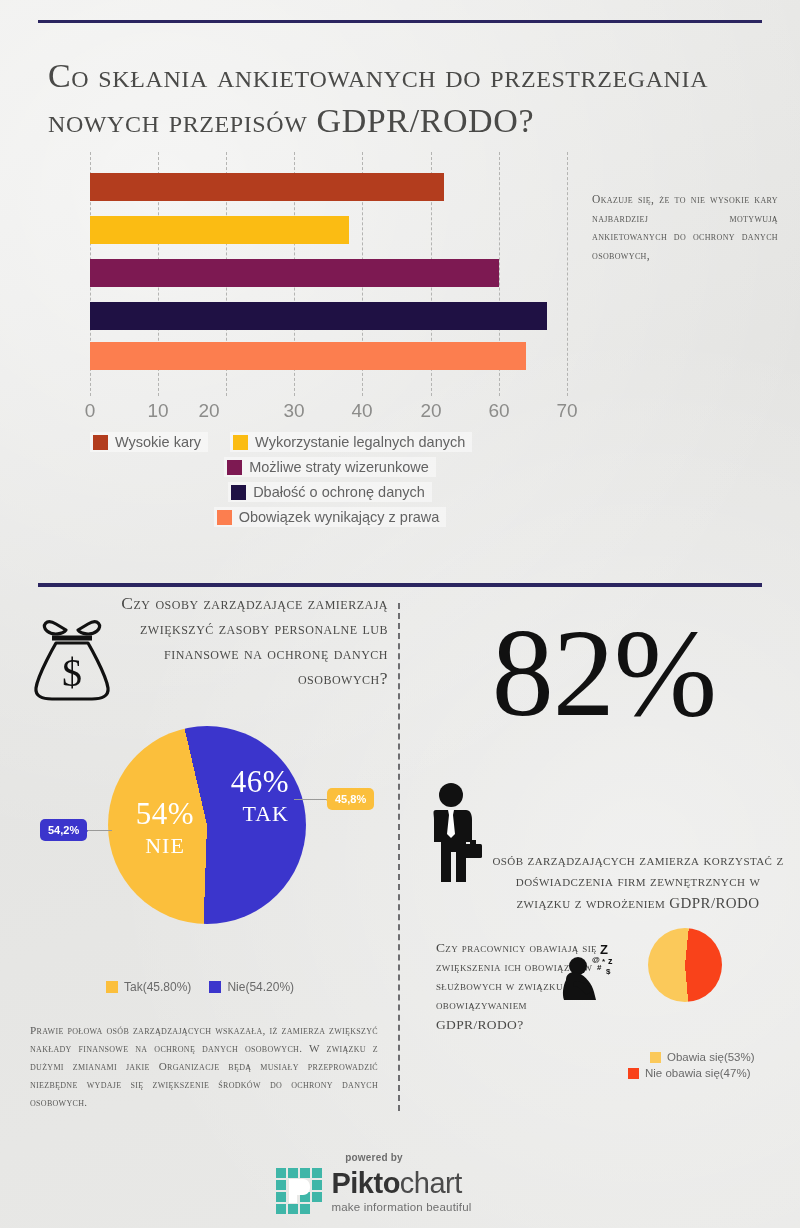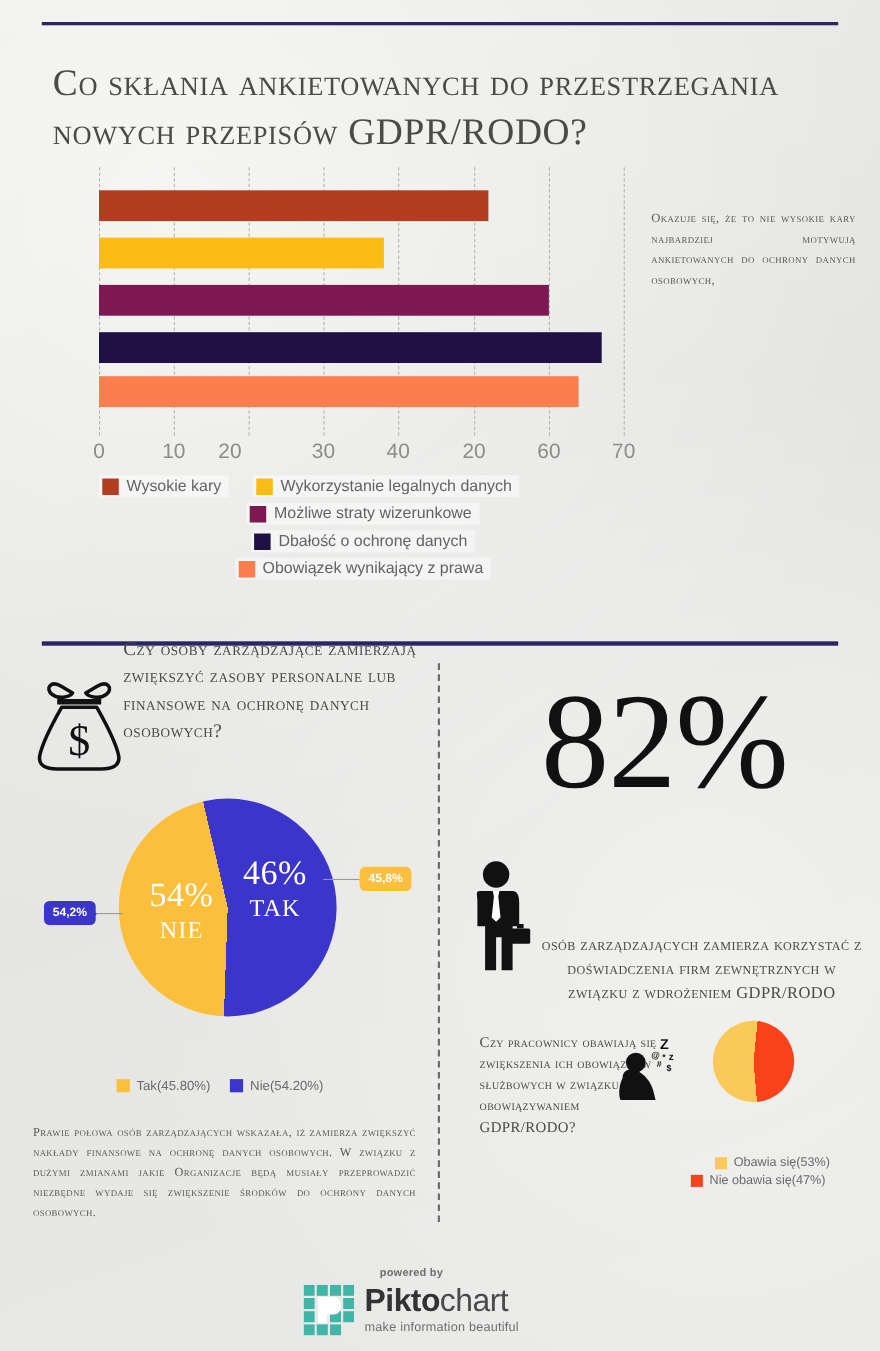--- a/index.html
+++ b/index.html
@@ -139,29 +139,29 @@
   }
 
   
   .moneybag {
     position: absolute;
     left: 30px; top: 608px;
     width: 84px; height: 96px;
   }
   .q1 {
     position: absolute;
-    left: 112px; top: 577px;
+    left: 112px; top: 591px;
     width: 276px;
     font-family: "Liberation Serif", serif;
     font-variant: small-caps;
     font-size: 17.5px;
     line-height: 1.43;
     letter-spacing: 0.5px;
     color: #4a4a48;
-    text-align: left;
+    text-align: right;
   }
 
   .pie-wrap {
     position: absolute;
     left: 108px; top: 726px;
     width: 198px; height: 198px;
   }
   .pie {
     width: 198px; height: 198px;
     border-radius: 50%;
@@ -184,21 +184,21 @@
     letter-spacing: 0.5px;
   }
   .pie-label .nm {
     display: block;
     font-size: 22px;
     font-variant: small-caps;
     letter-spacing: 1px;
     margin-top: 3px;
   }
   .pie-label-nie { left: 18px; top: 72px; width: 78px; }
-  .pie-label-tak { left: 103px; top: 52px; width: 78px; }
+  .pie-label-tak { left: 103px; top: 40px; width: 78px; text-align: right; }
 
   .callout {
     position: absolute;
     font-size: 11px;
     font-weight: bold;
     color: #ffffff;
     padding: 5px 8px;
     border-radius: 5px;
     white-space: nowrap;
   }

